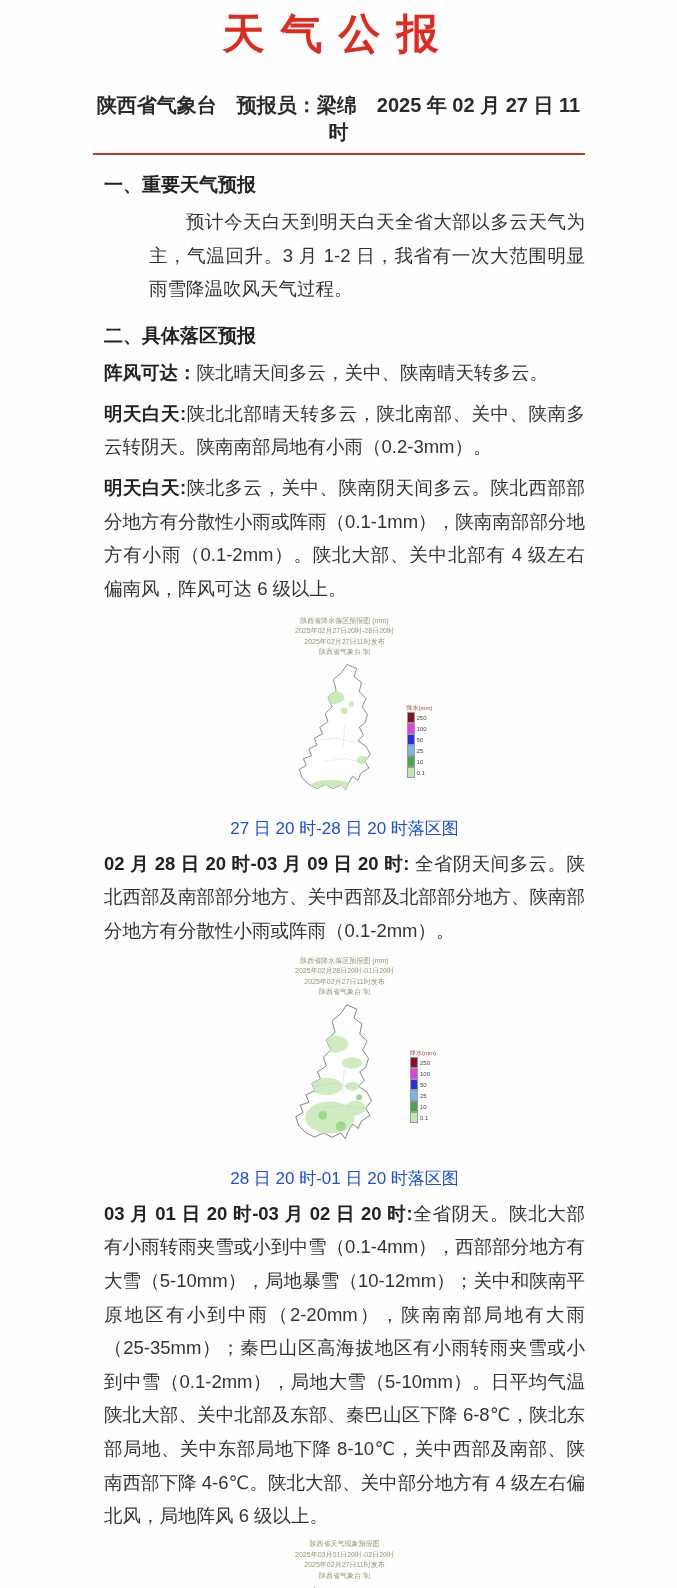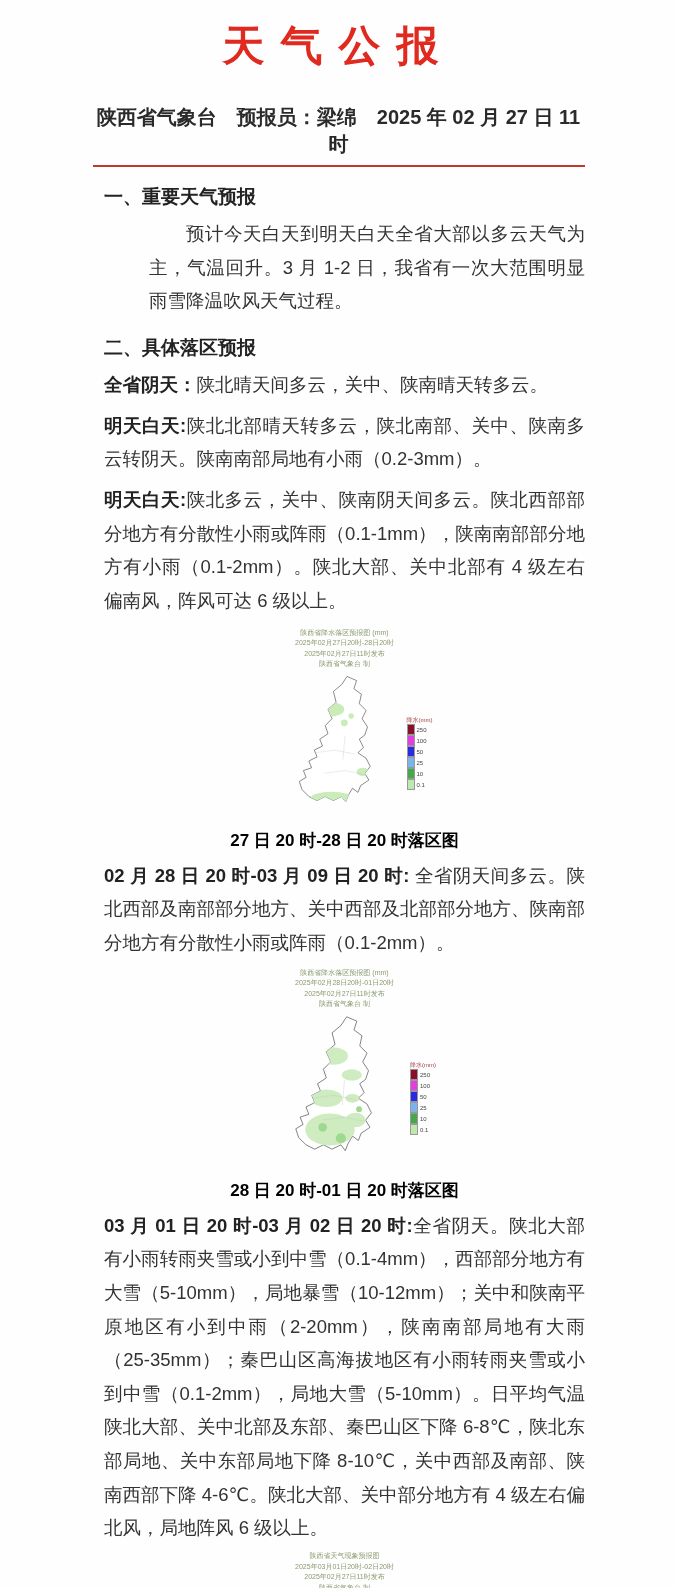--- a/index.html
+++ b/index.html
@@ -4,21 +4,21 @@
 <style>
   * { margin:0; padding:0; box-sizing:border-box; }
   html,body { background:#ffffff; }
   .page {
     position:relative; width:677px; height:1588px; margin:0 auto;
     background:#fefefe; overflow:hidden;
     font-family:"Liberation Sans","DejaVu Sans",sans-serif;
     color:#2f2f2f;
   }
   .title {
-    margin-top:18px; text-align:center;
+    margin-top:6px; text-align:center;
     font-size:42px; font-weight:bold; color:#e02a1f; letter-spacing:16px;
   }
   .header-line {
     width:492px; margin:30px auto 0; text-align:center;
     border-bottom:2px solid #c0392b; padding-bottom:7px;
     font-size:20px; font-weight:bold; color:#2a2a2a;
   }
   .content { padding:0 92px 0 104px; }
   h2.sec {
     margin-top:17px; font-size:19px; font-weight:bold; color:#222;
@@ -41,21 +41,21 @@
     display:inline-block; text-align:left;
   }
   .legend .lg-title {
     font-size:6px; line-height:1.15; color:#a04040; white-space:pre-line;
     margin-bottom:1px; text-align:center;
   }
   .lg-row { display:flex; align-items:center; height:11px; }
   .lg-sw { display:inline-block; width:8px; height:11px; border:0.5px solid #999; }
   .lg-lb { font-size:6px; color:#444; margin-left:2px; }
   figcaption.mapcap {
-    margin-top:4px; font-size:17px; font-weight:bold; color:#000000; text-align:center;
+    margin-top:4px; font-size:17px; font-weight:normal; color:#1d4ed8; text-align:center;
   }
 </style>
 </head>
 <body>
 
 <div class="page">
 
   <h1 class="title">天气公报</h1>
 
   <div class="header-line">
@@ -63,21 +63,21 @@
   </div>
 
   <div class="content">
 
     <h2 class="sec">一、重要天气预报</h2>
 
     <p class="body indent">预计今天白天到明天白天全省大部以多云天气为主，气温回升。3 月 1-2 日，我省有一次大范围明显雨雪降温吹风天气过程。</p>
 
     <h2 class="sec">二、具体落区预报</h2>
 
-    <p class="body"><strong>全省阴天：</strong><span>陕北晴天间多云，关中、陕南晴天转多云。</span></p>
+    <p class="body"><strong>阵风可达：</strong><span>陕北晴天间多云，关中、陕南晴天转多云。</span></p>
 
     <p class="body"><strong>明天白天:</strong><span>陕北北部晴天转多云，陕北南部、关中、陕南多云转阴天。陕南南部局地有小雨（0.2-3mm）。</span></p>
 
     <p class="body"><strong>明天白天:</strong><span>陕北多云，关中、陕南阴天间多云。陕北西部部分地方有分散性小雨或阵雨（0.1-1mm），陕南南部部分地方有小雨（0.1-2mm）。陕北大部、关中北部有 4 级左右偏南风，阵风可达 6 级以上。</span></p>
 
     <figure class="mapfig" style="margin-top:10px;">
       <div class="map-title">陕西省降水落区预报图 (mm)
 2025年02月27日20时-28日20时
 2025年02月27日11时发布
 陕西省气象台 制</div>

